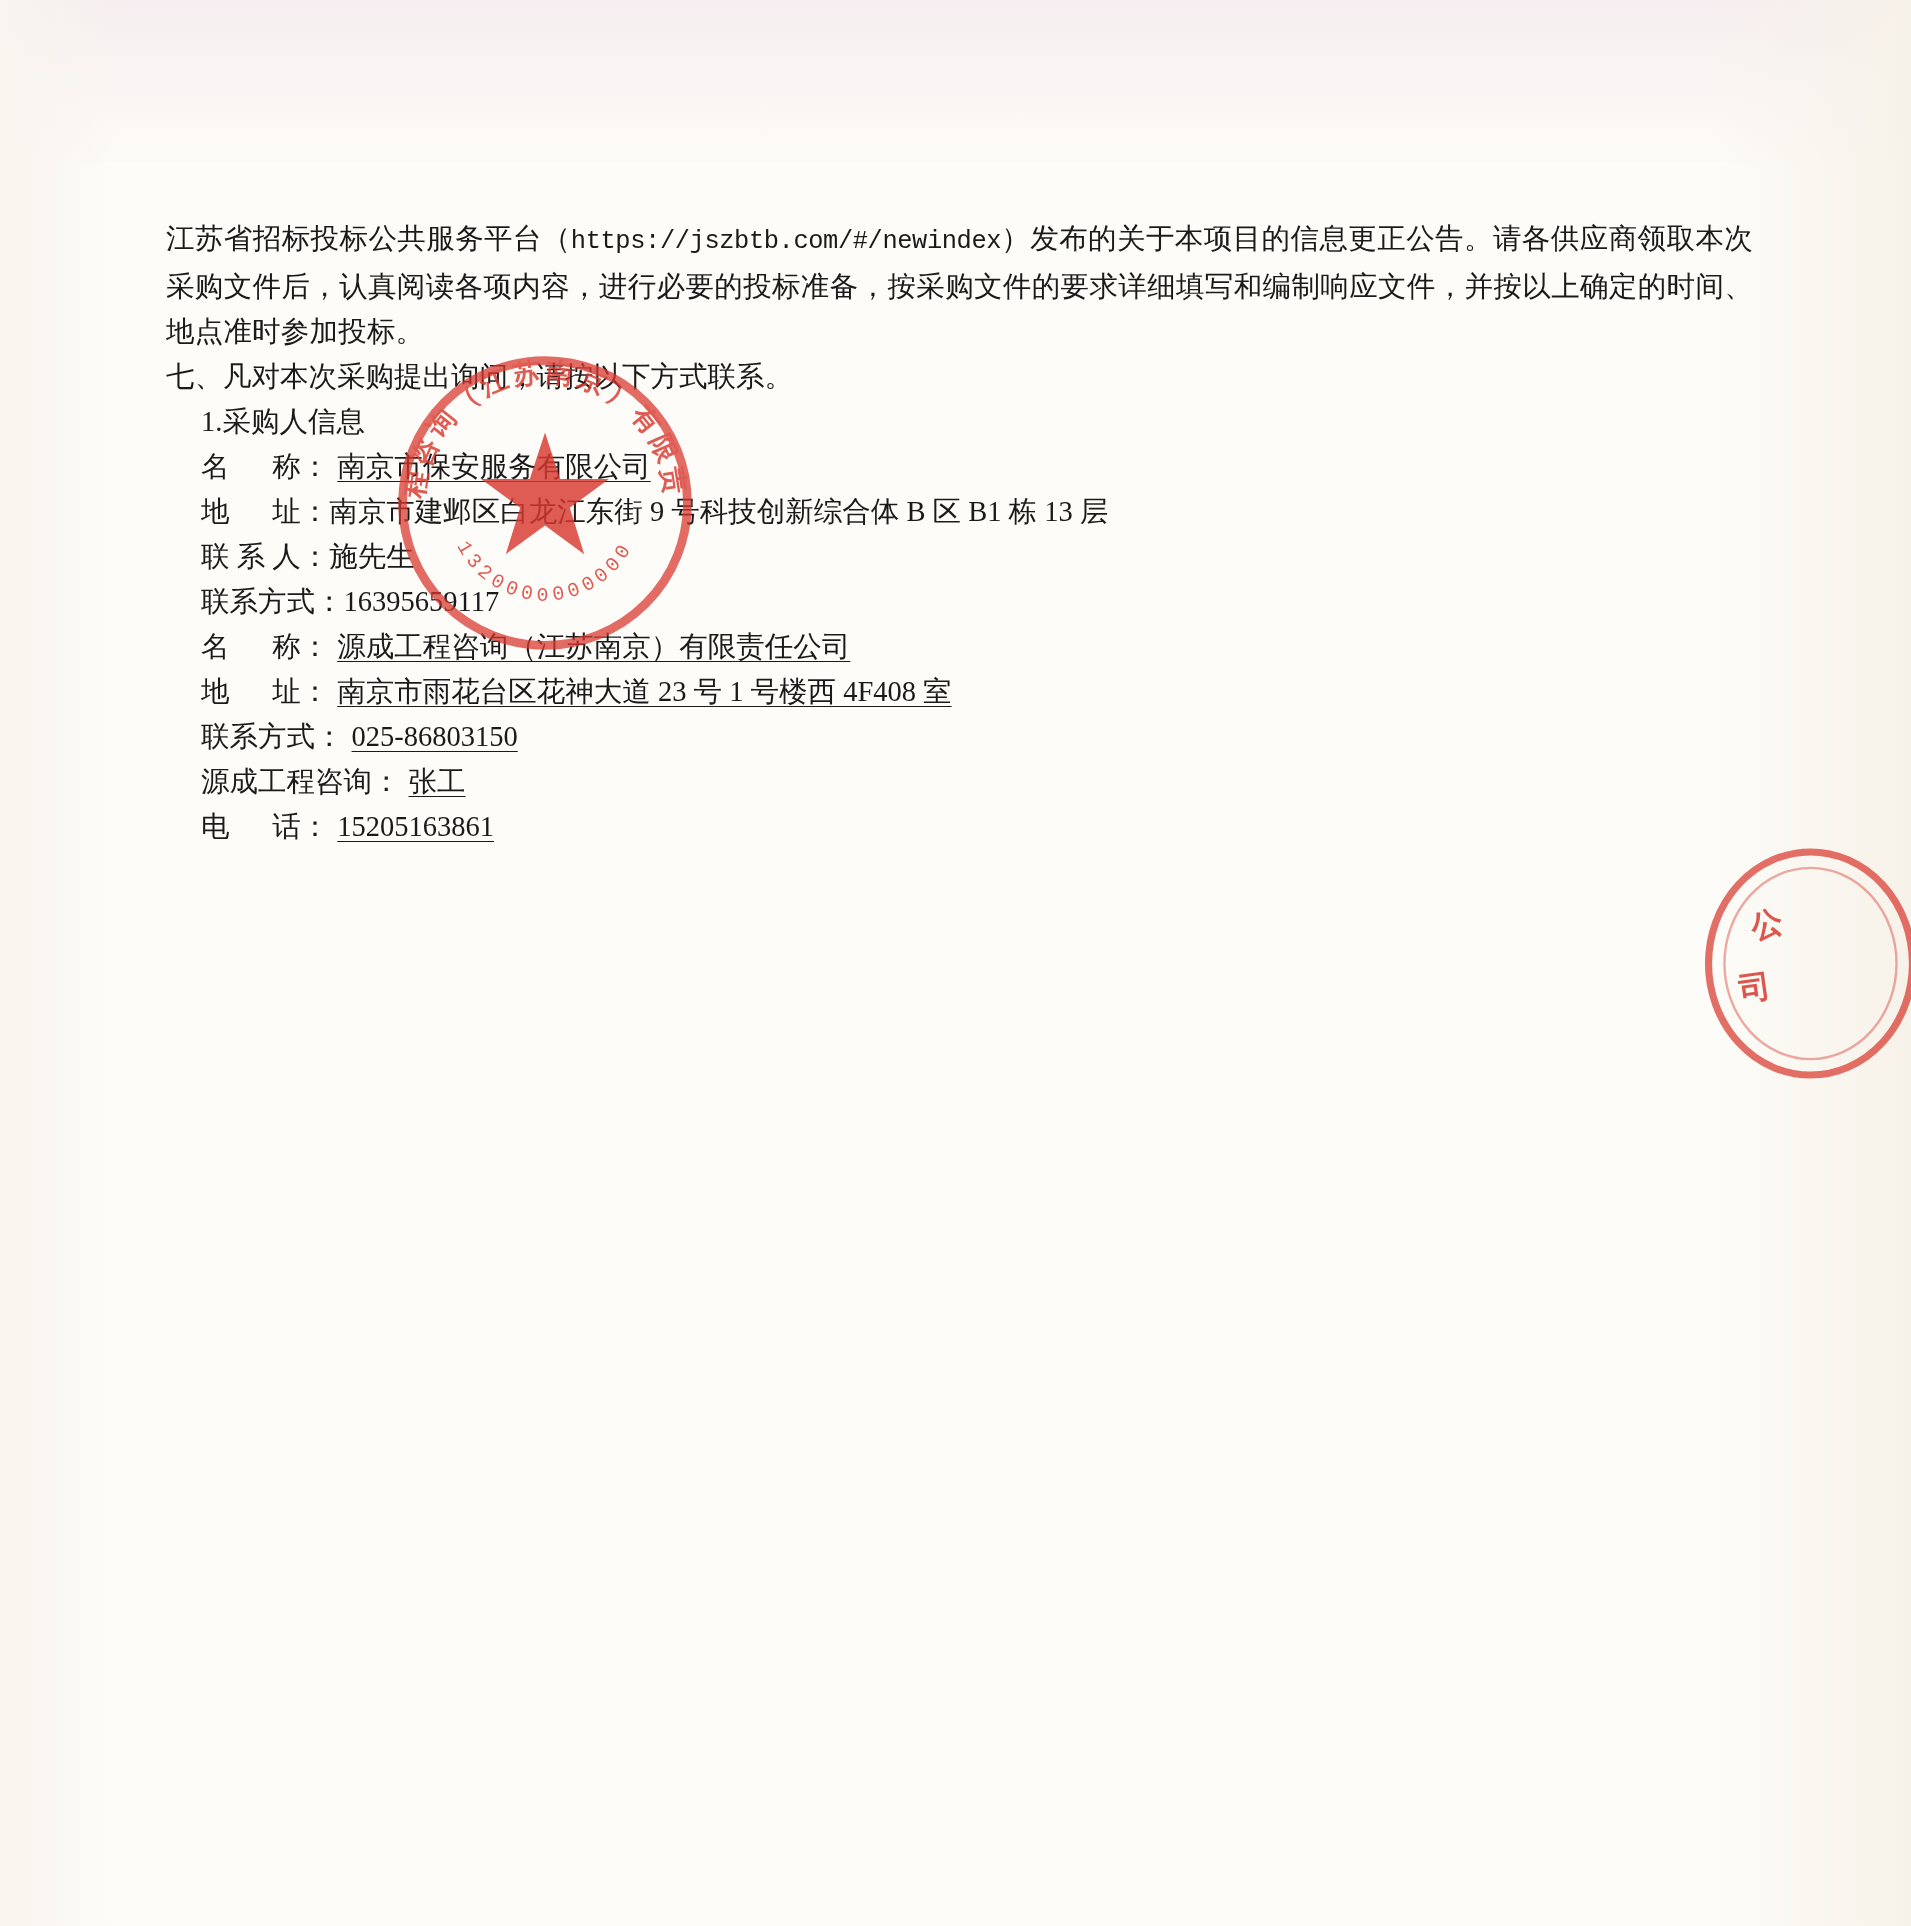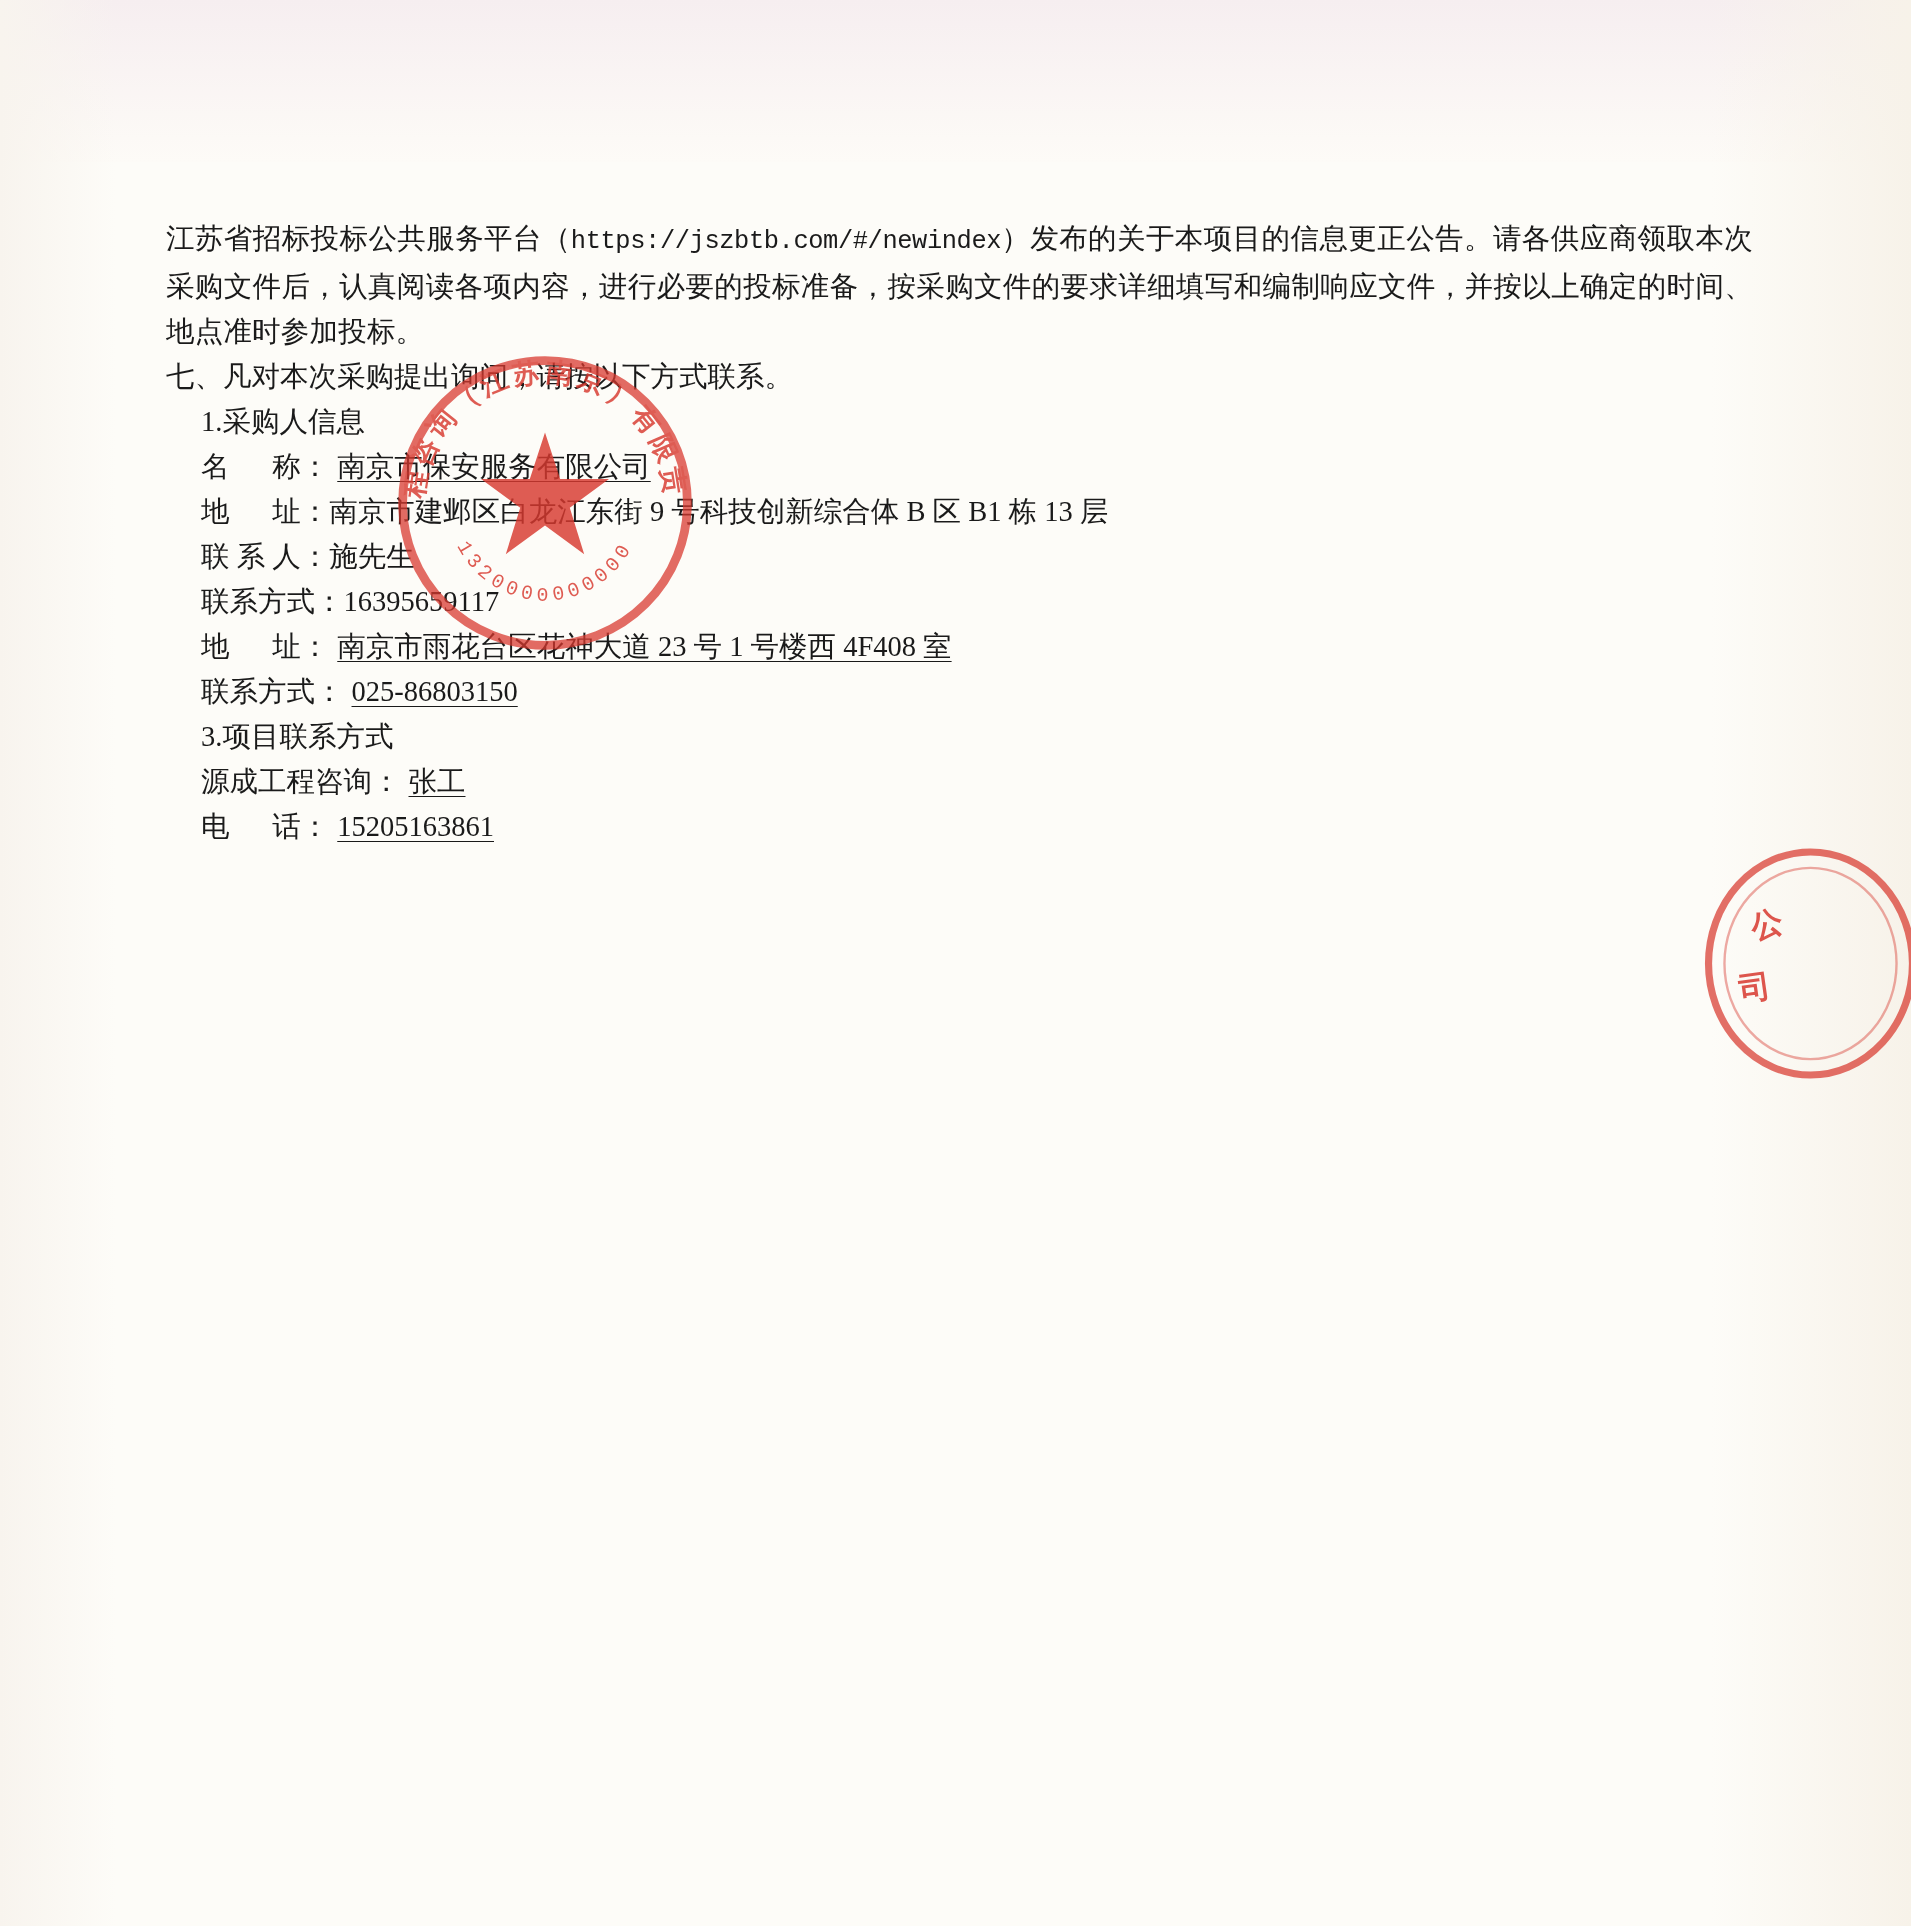--- a/index.html
+++ b/index.html
@@ -119,24 +119,24 @@
     <div class="para"><span>江苏省招标投标公共服务平台（</span><span class="mono">https://jszbtb.com/#/newindex</span><span>）发布的关于本项目的信息更正公告。请各供应商领取本次采购文件后，认真阅读各项内容，进行必要的投标准备，按采购文件的要求详细填写和编制响应文件，并按以上确定的时间、地点准时参加投标。</span></div>
 
     <div class="line">七、凡对本次采购提出询问，请按以下方式联系。</div>
 
     <div class="line indent1">1.采购人信息</div>
     <div class="line indent2"><span class="label-sp">名      称：</span><span class="u">南京市保安服务有限公司</span></div>
     <div class="line indent2"><span class="label-sp">地      址：</span><span>南京市建邺区白龙江东街 9 号科技创新综合体 B 区 B1 栋 13 层</span></div>
     <div class="line indent2"><span class="label-sp">联 系 人：</span><span>施先生</span></div>
     <div class="line indent2"><span class="label-sp">联系方式：</span><span>16395659117</span></div>
 
+    <div class="line indent2"><span class="label-sp">名      称：</span><span class="u">源成工程咨询（江苏南京）有限责任公司</span></div>
     <div class="line indent2"><span class="label-sp">地      址：</span><span class="u">南京市雨花台区花神大道 23 号 1 号楼西 4F408 室</span></div>
     <div class="line indent2"><span class="label-sp">联系方式：</span><span class="u">025-86803150</span></div>
 
-    <div class="line indent1">3.项目联系方式</div>
     <div class="line indent2"><span class="label-sp">源成工程咨询：</span><span class="u">张工</span></div>
     <div class="line indent2"><span class="label-sp">电      话：</span><span class="u">15205163861</span></div>
 
   </div>
 
   <div class="seal-round">
     <svg viewBox="0 0 400 400" width="320" height="320" xmlns="http://www.w3.org/2000/svg">
       <defs>
         <path id="arcTop" d="M 48,200 A 152,152 0 0 1 352,200" fill="none"></path>
         <path id="arcBottom" d="M 78,200 A 122,122 0 0 0 322,200" fill="none"></path>

